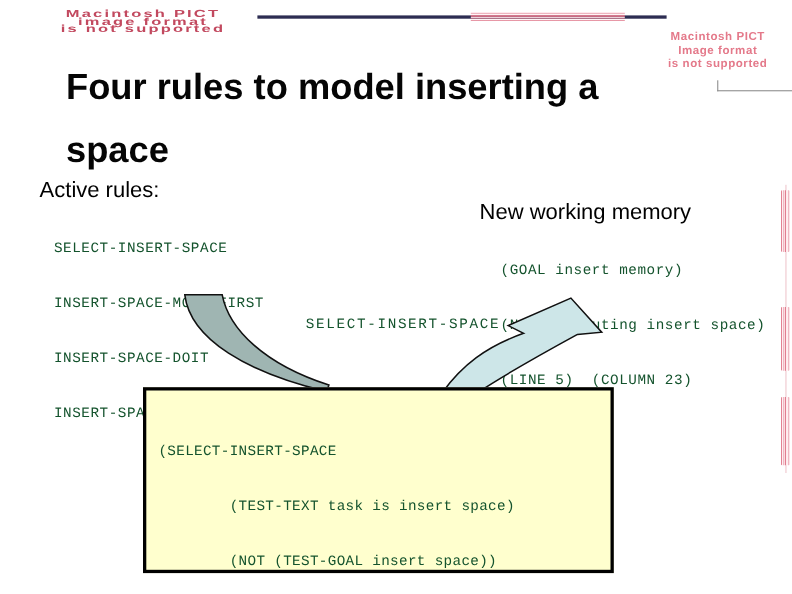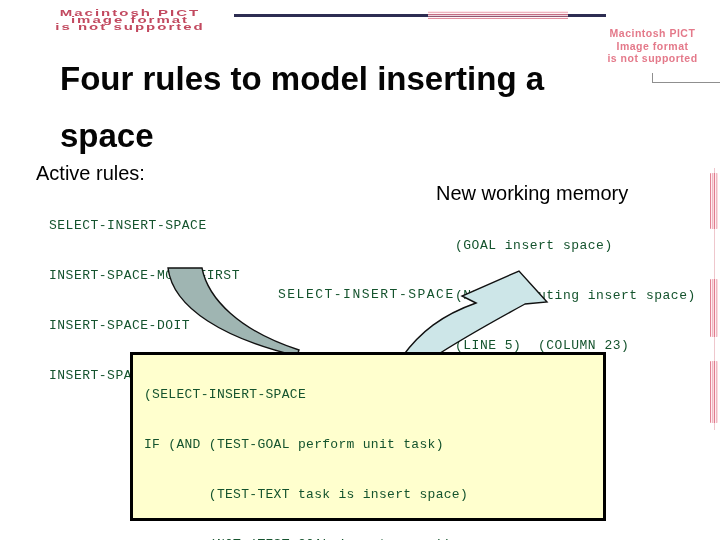--- a/index.html
+++ b/index.html
@@ -49,22 +49,22 @@
   
   .match-rule{position:absolute;left:278px;top:287px;letter-spacing:1.5px;}
   .match-caption{position:absolute;left:252px;top:303px;font-size:16px;color:#1a1a1a;}
 
   
   .arrow{position:absolute;}
   .arrow.left{left:158px;top:263px;}
   .arrow.right{left:392px;top:258px;}
 
   
-  .rule-box{position:absolute;left:130px;top:352px;width:476px;height:169px;box-sizing:border-box;
-            background:#ffffce;border:3px solid #000;padding:0 0 0 11px;}
+  .rule-box{position:absolute;left:130px;top:352px;width:428px;height:169px;box-sizing:border-box;
+            background:#ffffce;border:3px solid #000;padding:16px 0 0 11px;}
   .rule-box div{line-height:20px;letter-spacing:.3px;}
 </style>
 </head>
 <body>
 
 <div class="slide">
 
   <div class="pict-tl">
     <div>Macintosh PICT</div>
     <div>image format</div>
@@ -86,37 +86,36 @@
   <div class="heading active">Active rules:</div>
   <div class="rule-list mono">
     <div>SELECT-INSERT-SPACE</div>
     <div>INSERT-SPACE-MOVE-FIRST</div>
     <div>INSERT-SPACE-DOIT</div>
     <div>INSERT-SPACE-DONE</div>
   </div>
 
   <div class="heading memory">New working memory</div>
   <div class="wm-list mono">
-    <div>(GOAL insert space)</div>
+    <div>(GOAL insert memory)</div>
     <div>(NOTE executing insert space)</div>
     <div>(LINE 5)  (COLUMN 23)</div>
   </div>
 
   <svg class="arrow left" width="150" height="96" viewBox="0 0 150 96">
     <path d="M 10 5 L 44 5 C 50 36 82 68 141 87 L 139 93 C 68 76 15 46 10 5 Z" fill="#9fb5b2" stroke="#111" stroke-width="1.4"></path>
   </svg>
   <svg class="arrow right" width="168" height="102" viewBox="0 0 168 102">
     <path d="M 10 99 C 28 74 50 57 84 45 L 70 38 L 127 13 L 155 44 L 133 46 C 100 64 68 82 42 99 Z" fill="#cde6e8" stroke="#111" stroke-width="1.4"></path>
   </svg>
 
   <div class="match-rule mono">SELECT-INSERT-SPACE</div>
 
   <div class="rule-box mono">
     <div>(SELECT-INSERT-SPACE</div>
-    <div>IF (AND (TEST-GOAL perform unit task)</div>
     <div>        (TEST-TEXT task is insert space)</div>
     <div>        (NOT (TEST-GOAL insert space))</div>
     
     
     
     
   </div>
 
   <div class="edge-line"></div>
   <div class="edge-smudge a"></div>

